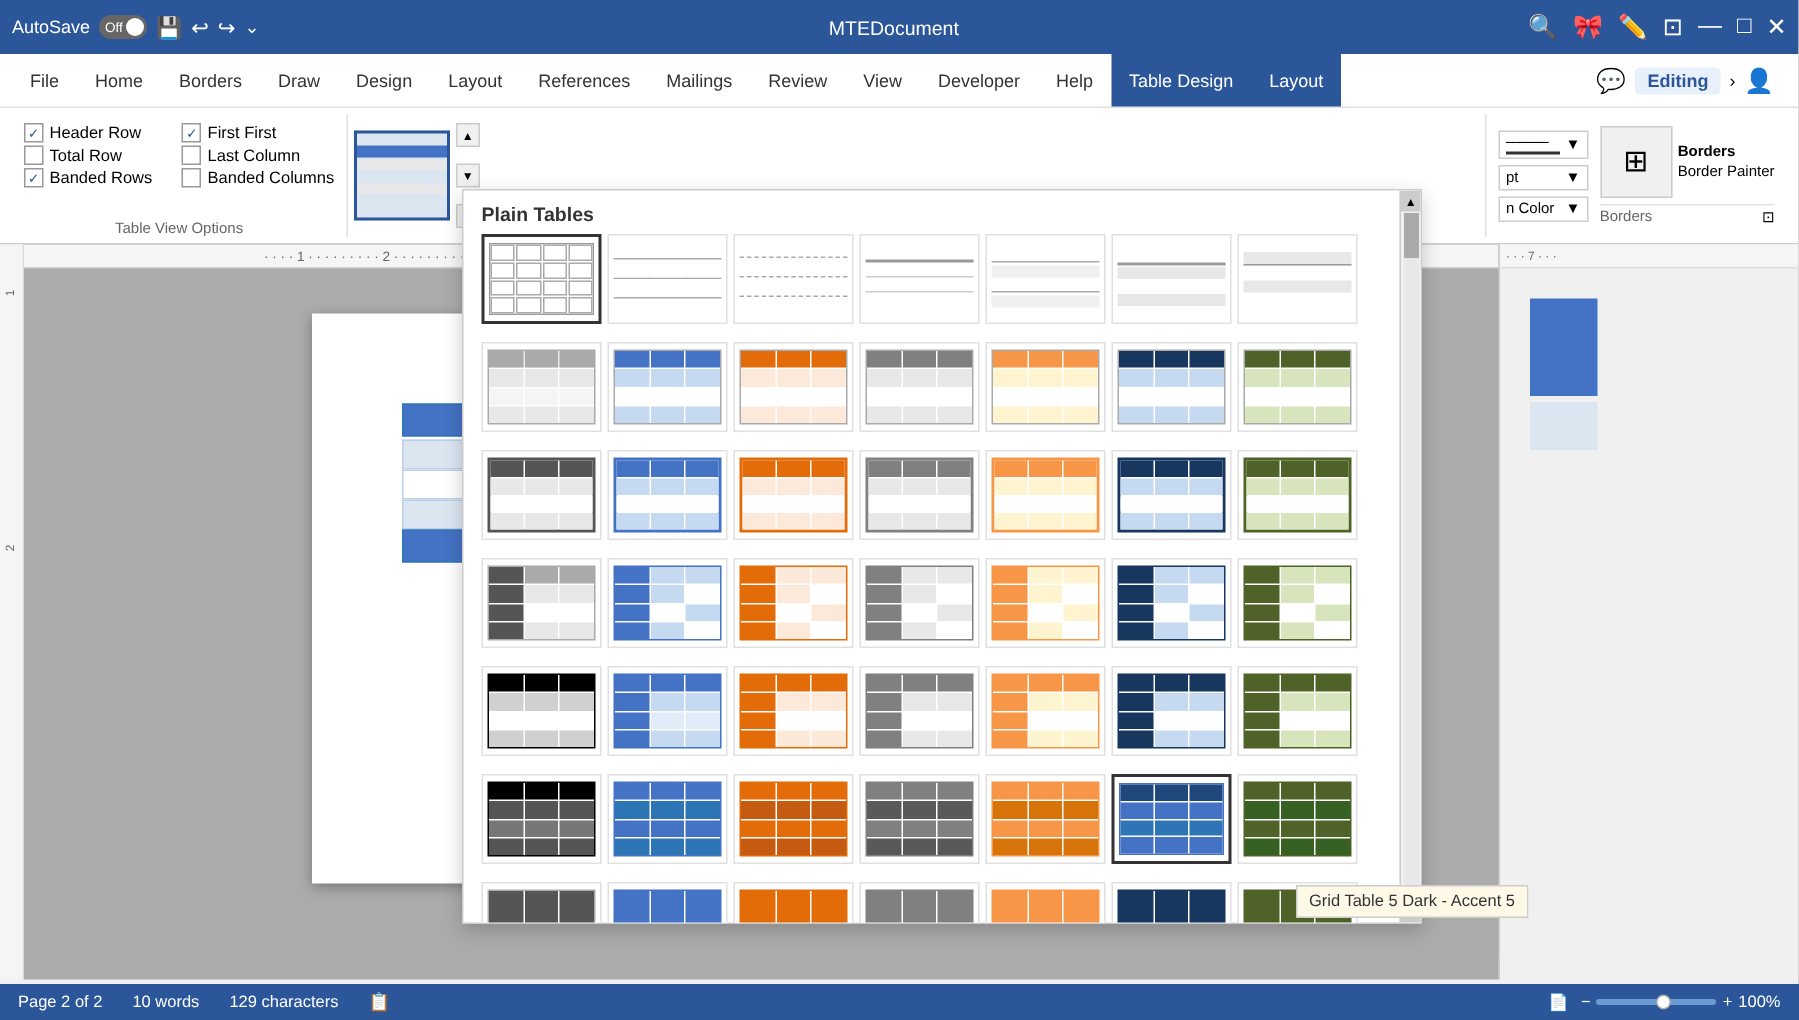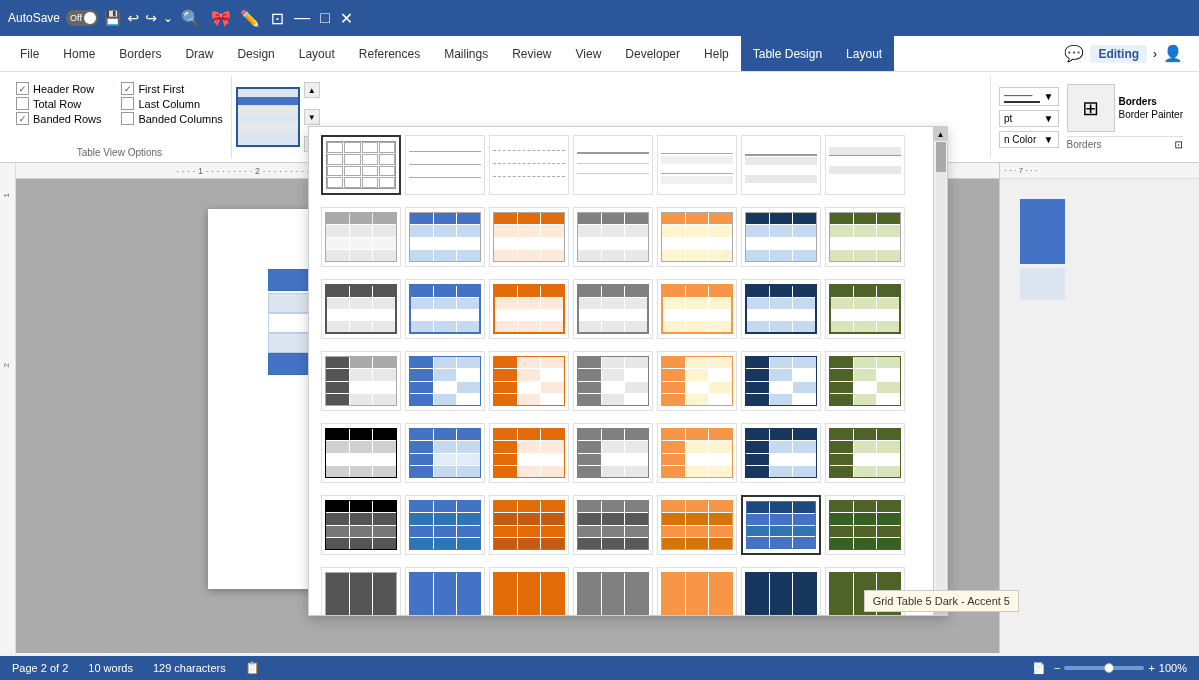--- a/index.html
+++ b/index.html
@@ -248,20 +248,21 @@
     <span>AutoSave</span>
     <div class="toggle-off">
       <span style="color:white;font-size:9px;margin-left:2px;">Off</span>
       <div class="toggle-knob"></div>
     </div>
     <span style="font-size:14px;">💾</span>
     <span style="font-size:14px;">↩</span>
     <span style="font-size:14px;">↪</span>
     <span style="font-size:12px;">⌄</span>
   </div>
+  <div class="title-bar-center">MTEDocument</div>
   <div class="title-bar-right">
     <span>🔍</span>
     <span>🎀</span>
     <span>✏️</span>
     <span>⊡</span>
     <span>—</span>
     <span>□</span>
     <span>✕</span>
   </div>
 </div>
@@ -428,20 +429,21 @@
     <div style="height:16px;background:#f5f5f5;border-bottom:1px solid #ddd;font-size:8px;color:#666;padding:3px 4px;">· · · 7 · · ·</div>
     <div style="padding:20px;">
       <div style="width:45px;height:65px;background:#4472c4;margin-bottom:4px;"></div>
       <div style="width:45px;height:32px;background:#dce6f1;"></div>
     </div>
   </div>
 </div>
 
 <div class="dropdown-overlay" style="max-height:490px;overflow:hidden;">
 
+  <div class="section-title">Plain Tables</div>
   <div class="table-grid">
 
     <div class="table-thumb selected">
       <div class="thumb-grid" style="border:1px solid #999;">
         <div class="thumb-grid-row">
             <div class="thumb-cell white"></div>
             <div class="thumb-cell white"></div>
             <div class="thumb-cell white"></div>
             <div class="thumb-cell white"></div>
           </div>

